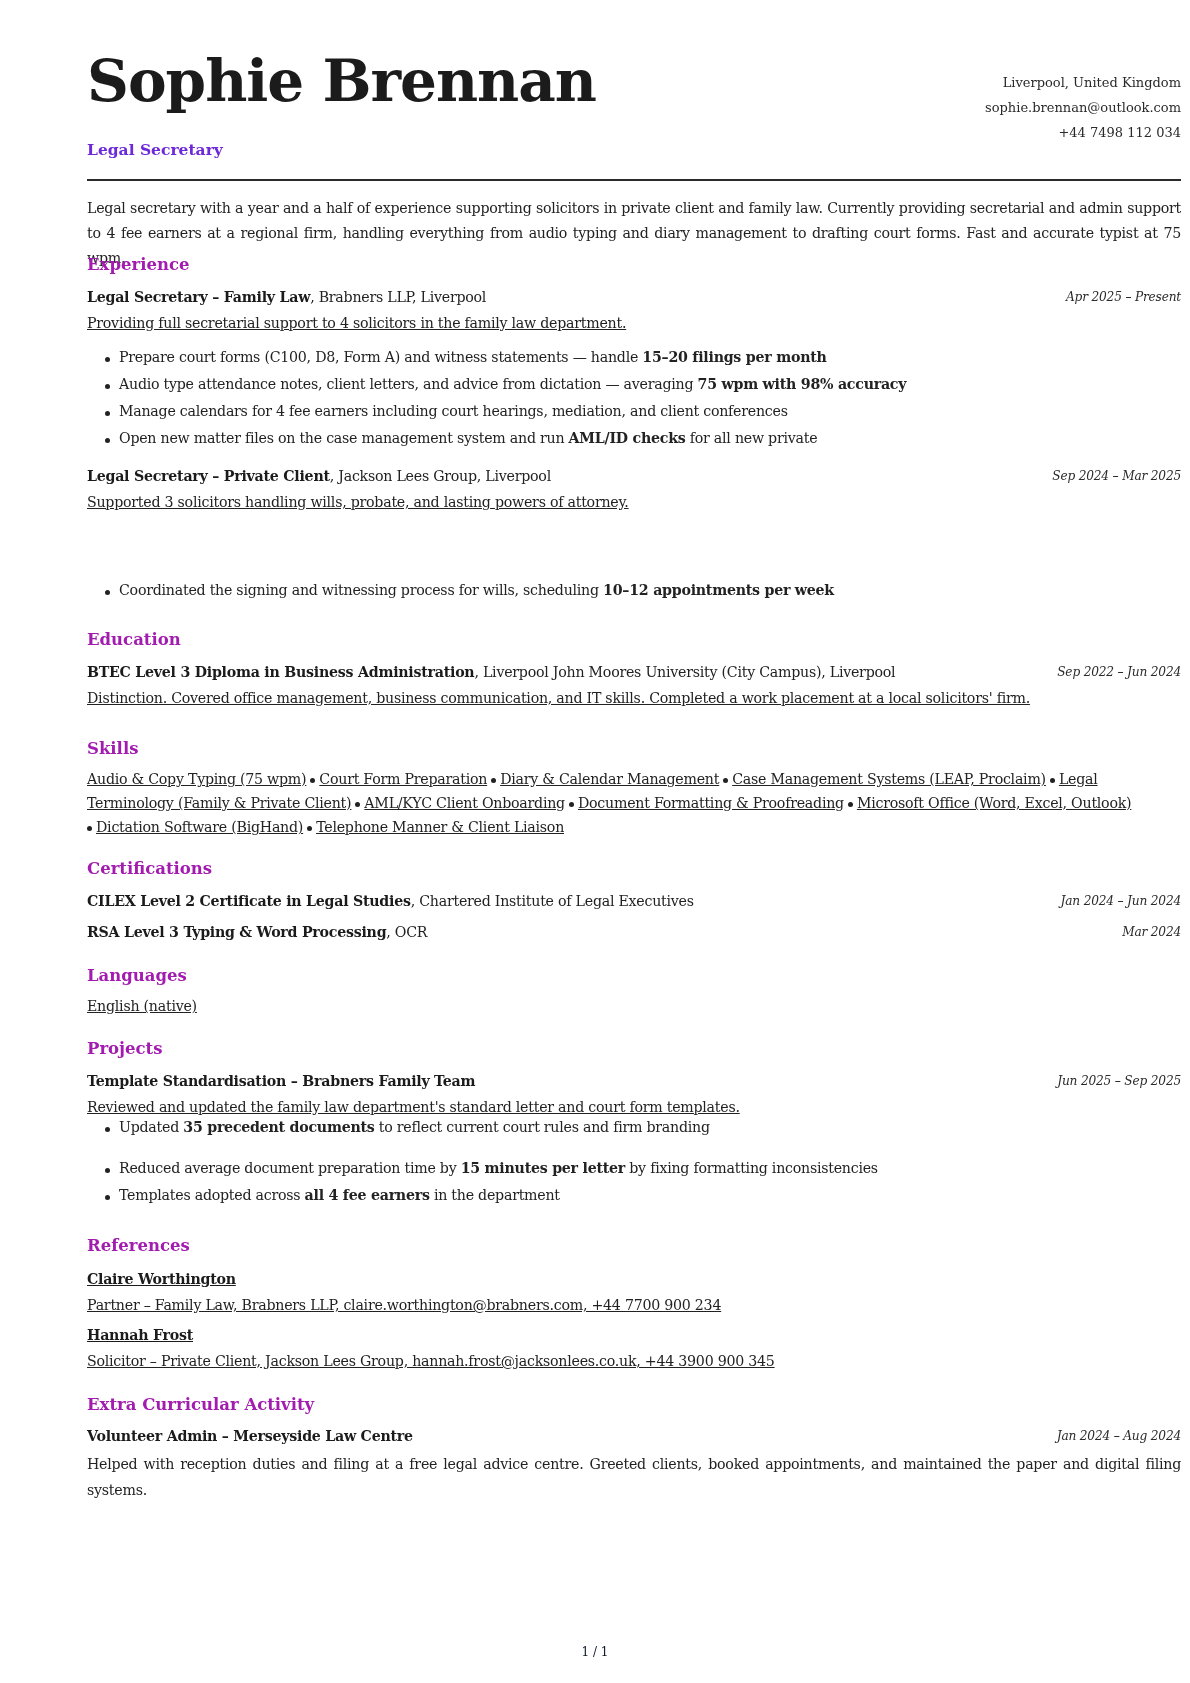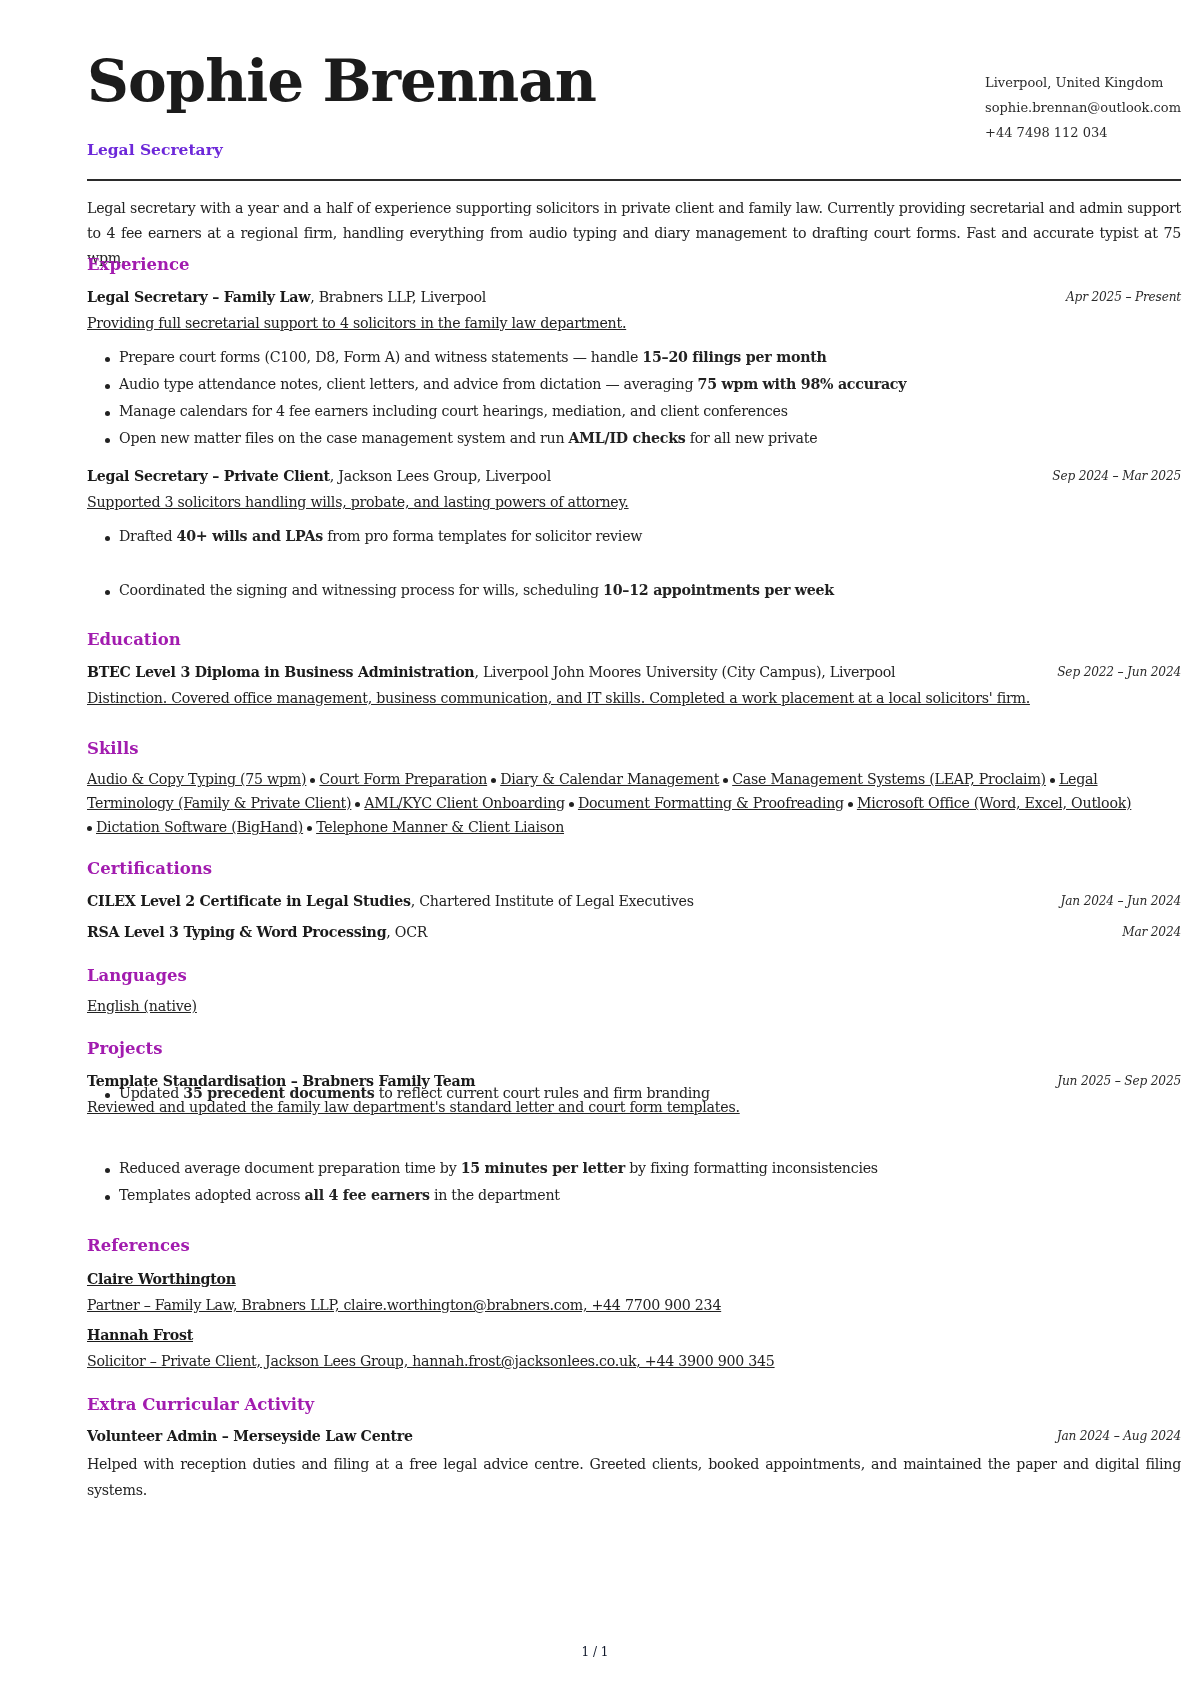--- a/index.html
+++ b/index.html
@@ -13,21 +13,21 @@
   .name {
     position: absolute; left: 0; top: 52px;
     font-family: "DejaVu Serif", serif; font-weight: bold;
     font-size: 58px; letter-spacing: -1px; line-height: 1; color: #1b1b1b;
   }
   .headline {
     position: absolute; left: 0; top: 140px;
     font-weight: bold; font-size: 15.5px; color: #6d28d9; text-align: right;
   }
   .contact {
-    position: absolute; right: 0; top: 70px; text-align: left;
+    position: absolute; right: 0; top: 70px; text-align: right;
     font-size: 13px; line-height: 25px; color: #2a2a2a;
   }
   .rule { position: absolute; left: 0; right: 0; top: 179px; height: 2px; background: #2b2b2b; }
   .summary {
     position: absolute; top: 196px; left: 0; width: 1094px;
     font-size: 14.2px; line-height: 25px; text-align: justify; color: #222;
     letter-spacing: -0.25px;
   }
   .sec-title { position: absolute; left: 0; font-weight: bold; font-size: 16.5px; color: #a21caf; }
   .row { position: absolute; left: 0; width: 1094px; font-size: 14.2px; letter-spacing: -0.25px; color: #222; }
@@ -77,21 +77,20 @@
   <div class="bul" style="top:349px"><span>Prepare court forms (C100, D8, Form A) and witness statements — handle </span><b>15–20 filings per month</b><span></span></div>
   <div class="bul" style="top:376px"><span>Audio type attendance notes, client letters, and advice from dictation — averaging </span><b>75 wpm with 98% accuracy</b><span></span></div>
   <div class="bul" style="top:403px"><span>Manage calendars for 4 fee earners including court hearings, mediation, and client conferences</span><b></b><span></span></div>
   <div class="bul" style="top:430px"><span>Open new matter files on the case management system and run </span><b>AML/ID checks</b><span> for all new private</span></div>
 
   <div class="row" style="top:468px">
     <b>Legal Secretary – Private Client</b><span>, Jackson Lees Group, Liverpool</span>
     <span class="date" style="top:1px">Sep 2024 – Mar 2025</span>
   </div>
   <div class="plain" style="top:494px">Supported 3 solicitors handling wills, probate, and lasting powers of attorney.</div>
-  <div class="bul" style="top:528px"><span>Drafted </span><b>40+ wills and LPAs</b><span> from pro forma templates for solicitor review</span></div>
   <div class="bul" style="top:582px"><span>Coordinated the signing and witnessing process for wills, scheduling </span><b>10–12 appointments per week</b><span></span></div>
 
   <div class="sec-title" style="top:630px">Education</div>
   <div class="row" style="top:664px">
     <b>BTEC Level 3 Diploma in Business Administration</b><span>, Liverpool John Moores University (City Campus), Liverpool</span>
     <span class="date" style="top:1px">Sep 2022 – Jun 2024</span>
   </div>
   <div class="plain" style="top:690px">Distinction. Covered office management, business communication, and IT skills. Completed a work placement at a local solicitors' firm.</div>
 
   <div class="sec-title" style="top:739px">Skills</div>
@@ -117,21 +116,21 @@
 
   <div class="sec-title" style="top:966px">Languages</div>
   <div class="plain" style="top:998px">English (native)</div>
 
   <div class="sec-title" style="top:1039px">Projects</div>
   <div class="row" style="top:1073px">
     <b>Template Standardisation – Brabners Family Team</b>
     <span class="date" style="top:1px">Jun 2025 – Sep 2025</span>
   </div>
   <div class="plain" style="top:1099px">Reviewed and updated the family law department's standard letter and court form templates.</div>
-  <div class="bul" style="top:1085px"><span>Updated </span><b>35 precedent documents</b><span> to reflect current court rules and firm branding</span></div>
+  <div class="bul" style="top:1119px"><span>Updated </span><b>35 precedent documents</b><span> to reflect current court rules and firm branding</span></div>
   <div class="bul" style="top:1160px"><span>Reduced average document preparation time by </span><b>15 minutes per letter</b><span> by fixing formatting inconsistencies</span></div>
   <div class="bul" style="top:1187px"><span>Templates adopted across </span><b>all 4 fee earners</b><span> in the department</span></div>
 
   <div class="sec-title" style="top:1236px">References</div>
   <div class="plain" style="top:1271px; font-weight:bold; color:#1b1b1b">Claire Worthington</div>
   <div class="plain" style="top:1297px">Partner – Family Law, Brabners LLP, claire.worthington@brabners.com, +44 7700 900 234</div>
   <div class="plain" style="top:1327px; font-weight:bold; color:#1b1b1b">Hannah Frost</div>
   <div class="plain" style="top:1353px">Solicitor – Private Client, Jackson Lees Group, hannah.frost@jacksonlees.co.uk, +44 3900 900 345</div>
 
   <div class="sec-title" style="top:1395px">Extra Curricular Activity</div>

